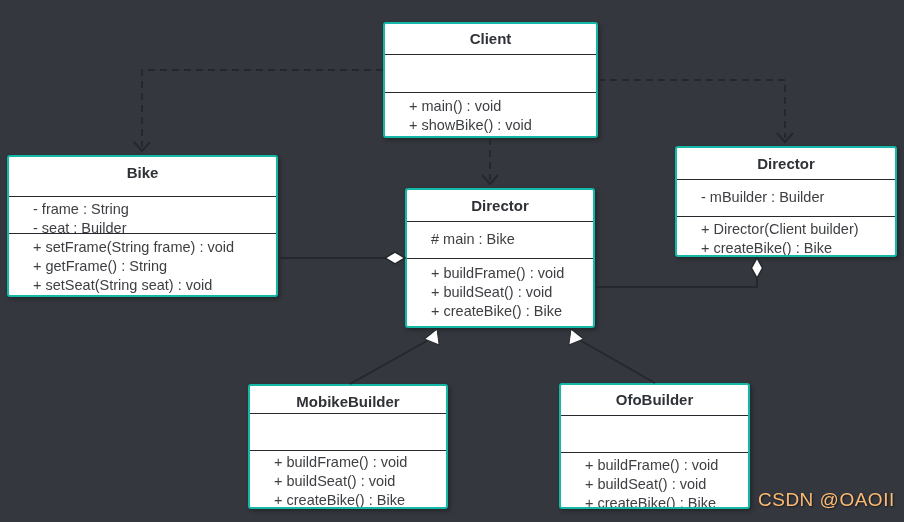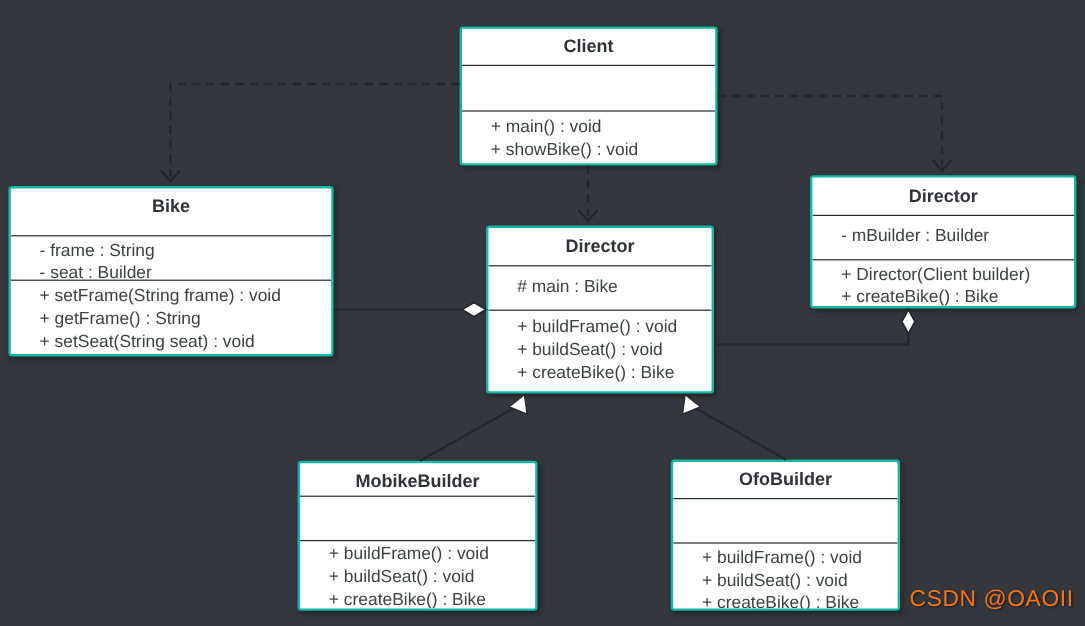--- a/index.html
+++ b/index.html
@@ -17,21 +17,21 @@
   }
   .uml-title{
     box-sizing:border-box;font-weight:bold;text-align:center;
     border-bottom:1px solid #26292d;font-size:15px;color:#2f3236;overflow:hidden;
   }
   .uml-attrs{box-sizing:border-box;border-bottom:1px solid #26292d;overflow:hidden;}
   .uml-methods{box-sizing:border-box;overflow:hidden;}
   .uml-line{line-height:19px;padding-left:24px;white-space:nowrap;}
   .watermark{
     position:absolute;z-index:6;left:758px;top:489px;
-    font-size:19px;color:#f97316;letter-spacing:.5px;
+    font-size:19px;color:#fdba74;letter-spacing:.5px;
     text-shadow:1px 1px 2px rgba(0,0,0,.6);
   }
 </style>
 </head>
 <body>
 
 <div class="canvas">
 
   <div class="uml-class" style="left:383px;top:22px;width:215px;height:116px">
     <div class="uml-title" style="height:31px;line-height:30px">Client</div>

